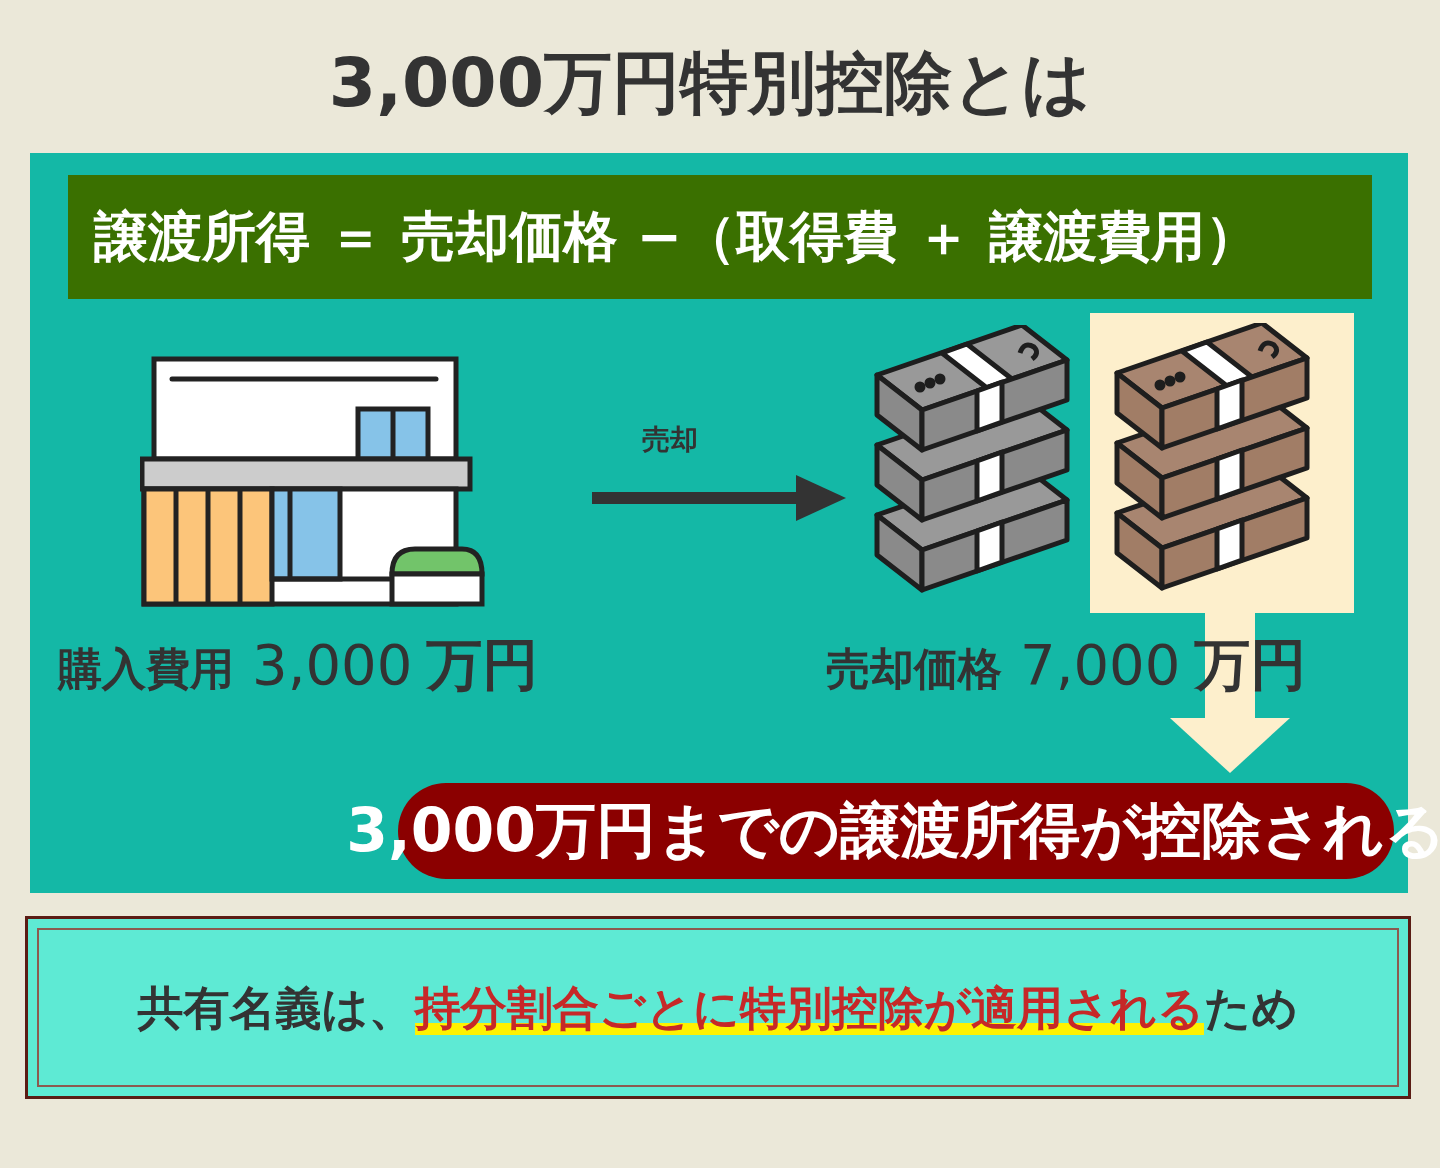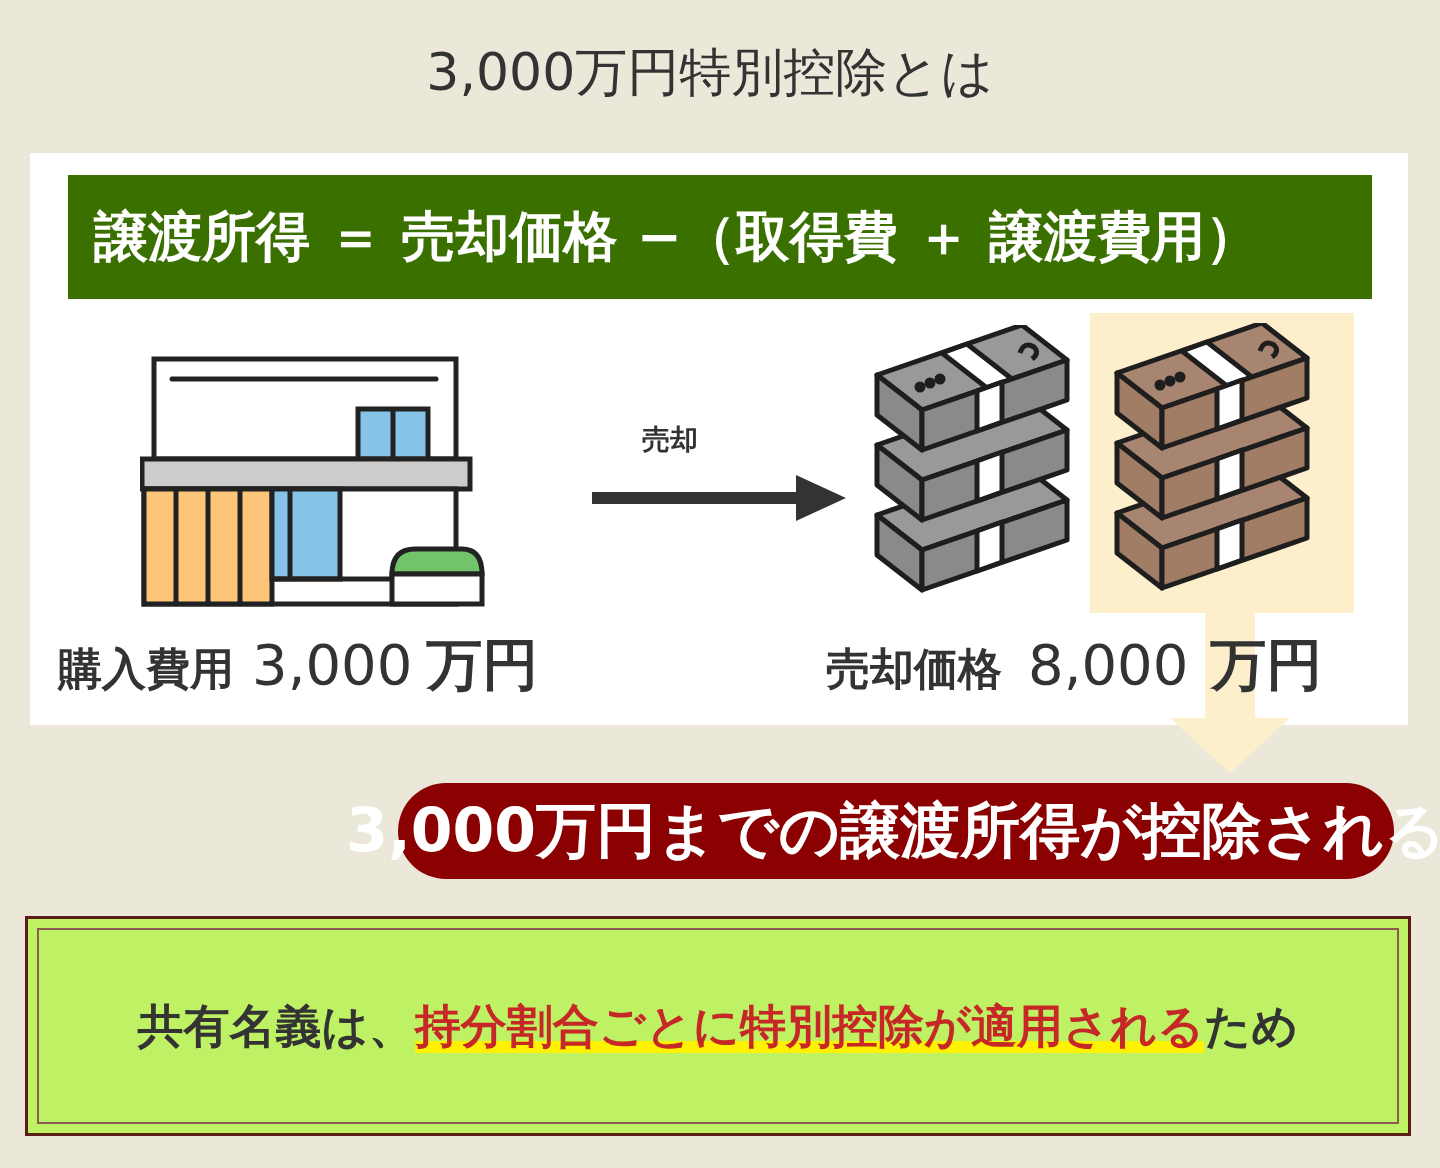--- a/index.html
+++ b/index.html
@@ -5,26 +5,26 @@
     html, body { margin: 0; padding: 0; }
     body {
       width: 1440px; height: 1168px; overflow: hidden;
       background: #ebe8d9;
       font-family: "DejaVu Sans", "Liberation Sans", sans-serif;
       color: #333333;
       position: relative;
     }
     .title {
       position: absolute; left: 0; top: 38px; width: 1420px;
-      text-align: center; font-size: 52px; font-weight: normal; color: #333333;
+      text-align: center; font-size: 68px; font-weight: bold; color: #333333;
       letter-spacing: 0px;
     }
     .panel {
-      position: absolute; left: 30px; top: 153px; width: 1378px; height: 572px;
-      background: #ffffff;
+      position: absolute; left: 30px; top: 153px; width: 1378px; height: 740px;
+      background: #14b8a6;
     }
     .formula {
       position: absolute; left: 38px; top: 22px; width: 1304px; height: 124px;
       background: #3a7000; color: #ffffff;
       font-size: 54px; font-weight: bold;
       display: flex; align-items: center; padding-left: 26px; box-sizing: border-box;
       white-space: nowrap;
     }
     .house { position: absolute; left: 110px; top: 200px; width: 345px; height: 255px; }
     .sale-label {
@@ -38,31 +38,31 @@
     }
     .money-brown { position: absolute; left: 1082px; top: 170px; width: 210px; height: 280px; }
     .down-arrow { position: absolute; left: 1140px; top: 460px; width: 120px; height: 160px; }
     .label-row {
       position: absolute; font-size: 44px; font-weight: bold; color: #333;
       white-space: nowrap; display: flex; align-items: baseline;
     }
     .label-row .num { font-size: 56px; font-weight: normal; margin: 0 14px 0 18px; }
     .label-row .unit { font-size: 56px; font-weight: bold; }
     .buy { left: 28px; top: 475px; }
-    .sell { left: 796px; top: 475px; gap: 8px; }
+    .sell { left: 796px; top: 475px; }
     .pill {
       position: absolute; left: 368px; top: 630px; width: 996px; height: 96px;
       background: #8b0000; border-radius: 48px; color: #ffffff;
       font-size: 60px; font-weight: bold;
       display: flex; align-items: center; justify-content: center;
       white-space: nowrap;
     }
     .note {
-      position: absolute; left: 25px; top: 916px; width: 1386px; height: 220px;
-      border: 3px solid #5a1c14; box-sizing: border-box; background: #bef264;
+      position: absolute; left: 25px; top: 916px; width: 1386px; height: 183px;
+      border: 3px solid #5a1c14; box-sizing: border-box; background: #5eead4;
     }
     .note-inner {
       position: absolute; left: 9px; top: 9px; right: 9px; bottom: 9px;
       border: 2px solid #8c5a50;
       display: flex; flex-direction: column; align-items: center; justify-content: center;
     }
     .note-line { font-size: 46px; font-weight: bold; color: #333; white-space: nowrap; line-height: 78px; }
     .red { color: #c62828; }
     .hl { background: linear-gradient(transparent 78%, #fff200 78%); }
   </style>
@@ -161,21 +161,21 @@
   </svg>
 
   <div class="label-row buy">
     <span>購入費用</span>
     <span class="num">3,000</span>
     <span class="unit">万円</span>
   </div>
 
   <div class="label-row sell">
     <span>売却価格</span>
-    <span class="num">8,000</span>
+    <span class="num">7,000</span>
     <span class="unit">万円</span>
   </div>
 
   <div class="pill">3,000万円までの譲渡所得が控除される</div>
 </div>
 
 <div class="note">
   <div class="note-inner">
     <div class="note-line">
       <span>共有名義は、</span><span class="red hl">持分割合ごとに特別控除が適用される</span><span>ため</span>

